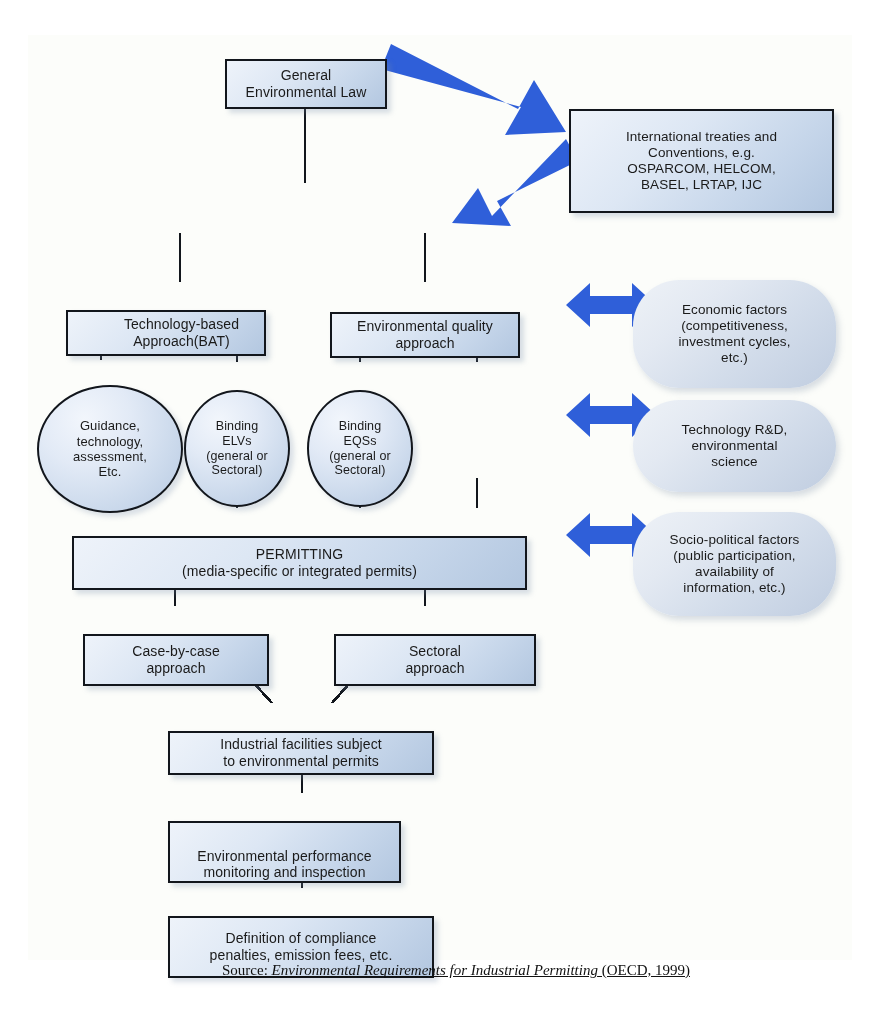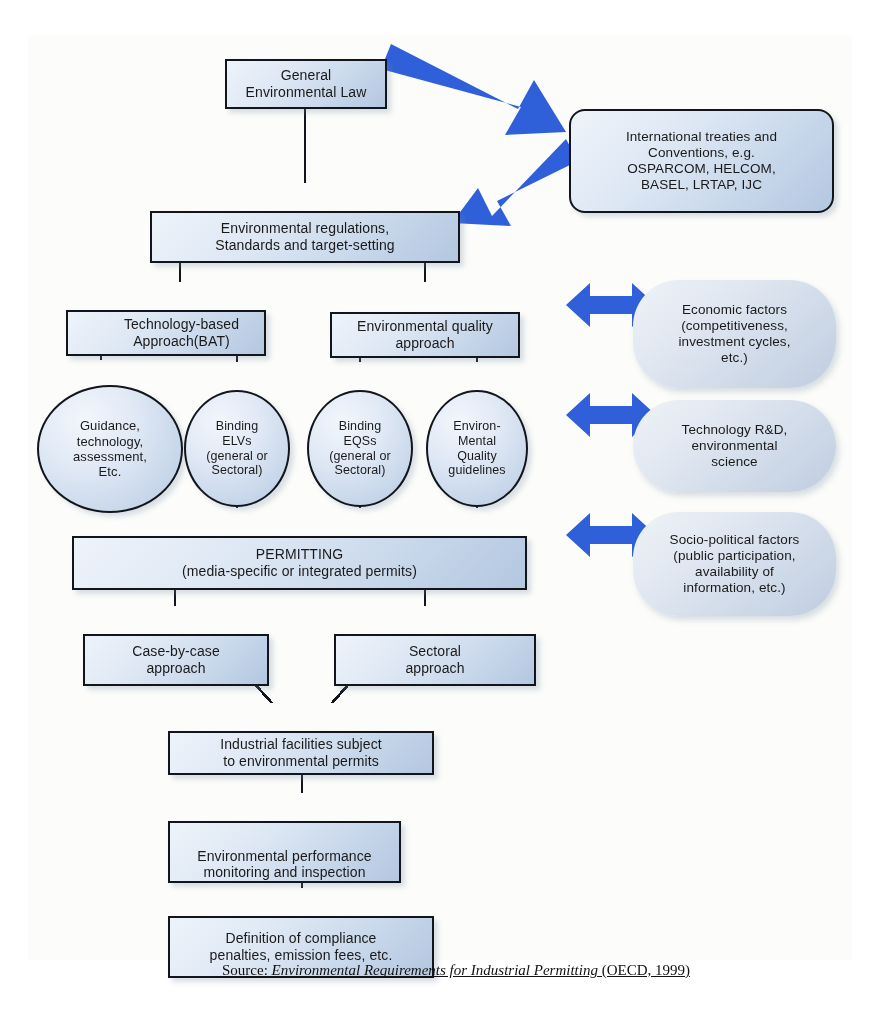--- a/index.html
+++ b/index.html
@@ -148,31 +148,27 @@
       <path d="M566,415 L590,393 L590,406 L632,406 L632,393 L656,415 L632,437 L632,424 L590,424 L590,437 Z"></path>
       <path d="M566,535 L590,513 L590,526 L632,526 L632,513 L656,535 L632,557 L632,544 L590,544 L590,557 Z"></path>
     </g>
   </svg>
 
   <div class="node rect" style="left:225px; top:30px; width:162px; height:50px;">
     <span class="txt">General
 Environmental Law</span>
   </div>
 
-  <div class="node rect" style="left:569px; top:80px; width:265px; height:104px; font-size:13.5px;border-radius:16px;">
+  <div class="node rect" style="left:569px; top:80px; width:265px; height:104px; font-size:13.5px;">
     <span class="txt">International treaties and
 Conventions, e.g.
 OSPARCOM, HELCOM,
 BASEL, LRTAP, IJC</span>
   </div>
 
-  <div class="node rect" style="left:150px; top:182px; width:310px; height:52px;">
-    <span class="txt">Environmental regulations,
-Standards and target-setting</span>
-  </div>
 
   <div class="node rect" style="left:66px; top:281px; width:200px; height:46px;padding-left:31px;">
     <span class="txt">Technology-based
 Approach(BAT)</span>
   </div>
 
   <div class="node rect" style="left:330px; top:283px; width:190px; height:46px;">
     <span class="txt">Environmental quality
 approach</span>
   </div>
@@ -191,26 +187,20 @@
 Sectoral)</span>
   </div>
 
   <div class="node circle" style="left:307px; top:361px; width:106px; height:117px; font-size:12.5px;">
     <span class="txt">Binding
 EQSs
 (general or
 Sectoral)</span>
   </div>
 
-  <div class="node circle" style="left:426px; top:361px; width:102px; height:117px; font-size:12.5px;">
-    <span class="txt">Environ-
-Mental
-Quality
-guidelines</span>
-  </div>
 
   <div class="node rect" style="left:72px; top:507px; width:455px; height:54px;">
     <span class="txt">PERMITTING
 (media-specific or integrated permits)</span>
   </div>
 
   <div class="node rect" style="left:83px; top:605px; width:186px; height:52px;">
     <span class="txt">Case-by-case
 approach</span>
   </div>

